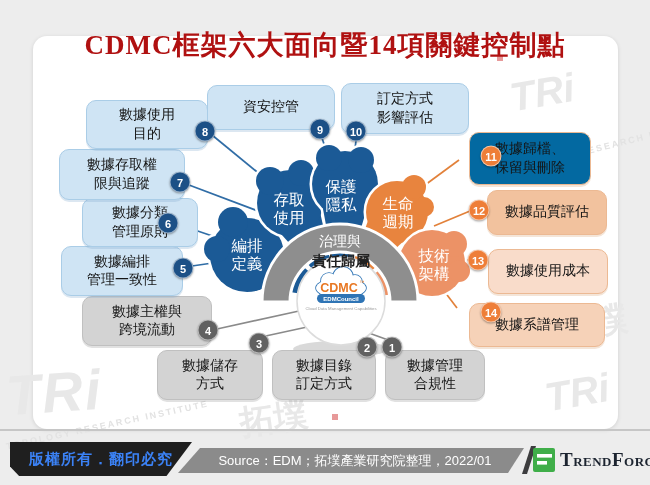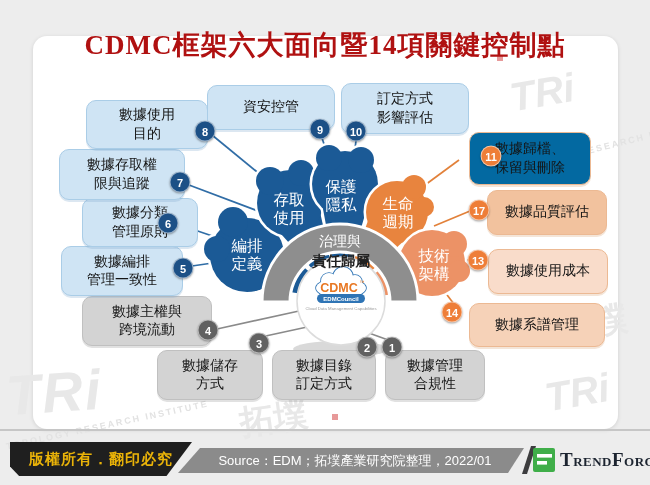--- a/index.html
+++ b/index.html
@@ -54,27 +54,27 @@
   .num{position:absolute;z-index:5;width:19px;height:19px;border-radius:50%;
        transform:translate(-50%,-50%);display:flex;align-items:center;justify-content:center;
        color:#fff;font-size:11px;font-weight:bold;border:1px solid rgba(255,255,255,.55);
        box-shadow:0 1px 2px rgba(0,0,0,.35);}
   .num.gray{background:#616161;}
   .num.blue{background:#1c5086;}
   .num.orange{background:#ee7e38;}
   .n1{left:392px;top:347px;} .n2{left:367px;top:347px;} .n3{left:259px;top:343px;} .n4{left:208px;top:330px;}
   .n5{left:183px;top:268px;} .n6{left:168px;top:223px;} .n7{left:180px;top:182px;} .n8{left:205px;top:131px;}
   .n9{left:320px;top:129px;} .n10{left:356px;top:131px;}
-  .n11{left:467px;top:156px;margin-left:24px;} .n12{left:479px;top:210px;} .n13{left:478px;top:260px;} .n14{left:452px;top:312px;}
+  .n11{left:467px;top:156px;margin-left:24px;} .n12{left:479px;top:210px;} .n13{left:478px;top:260px;} .n14{left:491px;top:312px;}
 
   
   .footer-black{position:absolute;left:10px;top:442px;width:182px;height:34px;background:#1f1f1f;z-index:6;
                 clip-path:polygon(0 0,100% 0,86% 100%,5% 100%,0 72%);
                 display:flex;align-items:center;justify-content:center;
-                color:#eab308;font-size:15px;font-weight:bold;letter-spacing:1px;}
+                color:#3b82f6;font-size:15px;font-weight:bold;letter-spacing:1px;}
   .footer-gray{position:absolute;left:172px;top:448px;width:352px;height:25px;background:#8b8b8b;z-index:5;
                clip-path:polygon(28px 0,352px 0,336px 100%,6px 100%);
                display:flex;align-items:center;justify-content:center;
                color:#fff;font-size:13px;padding-left:14px;box-sizing:border-box;}
   .footer-logo{position:absolute;left:522px;top:444px;height:32px;z-index:6;display:flex;align-items:center;gap:4px;}
   .tf-text{font-family:"Liberation Serif","DejaVu Serif",serif;font-variant:small-caps;
            font-weight:bold;font-size:19px;color:#1c2430;letter-spacing:0.5px;}
 </style>
 </head>
 <body>
@@ -297,21 +297,21 @@
   <div class="num gray n2">2</div>
   <div class="num gray n3">3</div>
   <div class="num gray n4">4</div>
   <div class="num blue n5">5</div>
   <div class="num blue n6">6</div>
   <div class="num blue n7">7</div>
   <div class="num blue n8">8</div>
   <div class="num blue n9">9</div>
   <div class="num blue n10">10</div>
   <div class="num orange n11">11</div>
-  <div class="num orange n12">17</div>
+  <div class="num orange n12">12</div>
   <div class="num orange n13">13</div>
   <div class="num orange n14">14</div>
 
   <div class="footer-black">
     <span>版權所有．翻印必究</span>
   </div>
   <div class="footer-gray">
     <span>Source：EDM；拓墣產業研究院整理，2022/01</span>
   </div>
   <div class="footer-logo">

